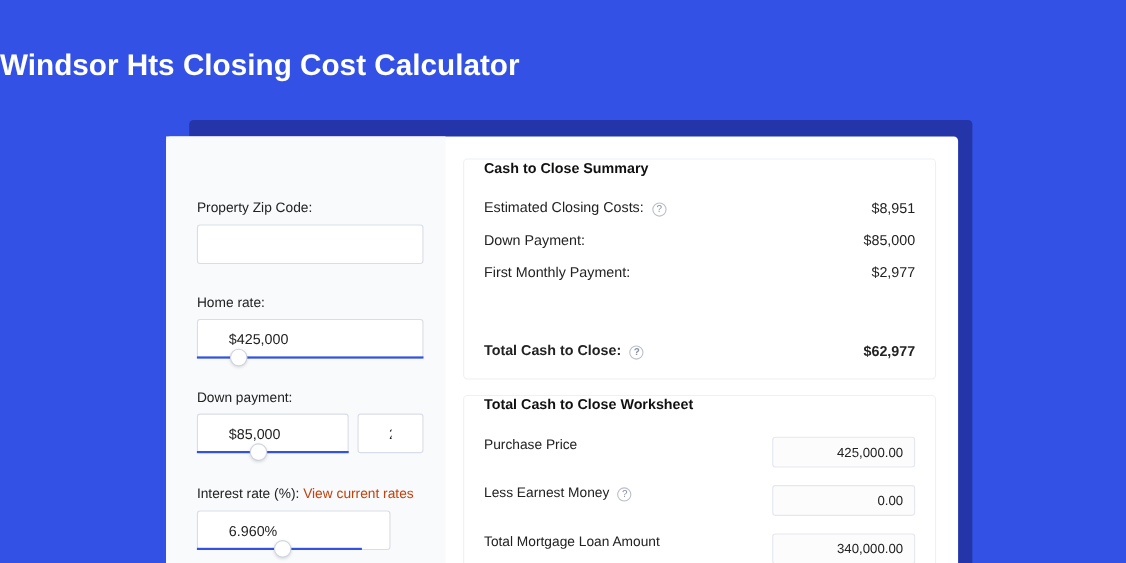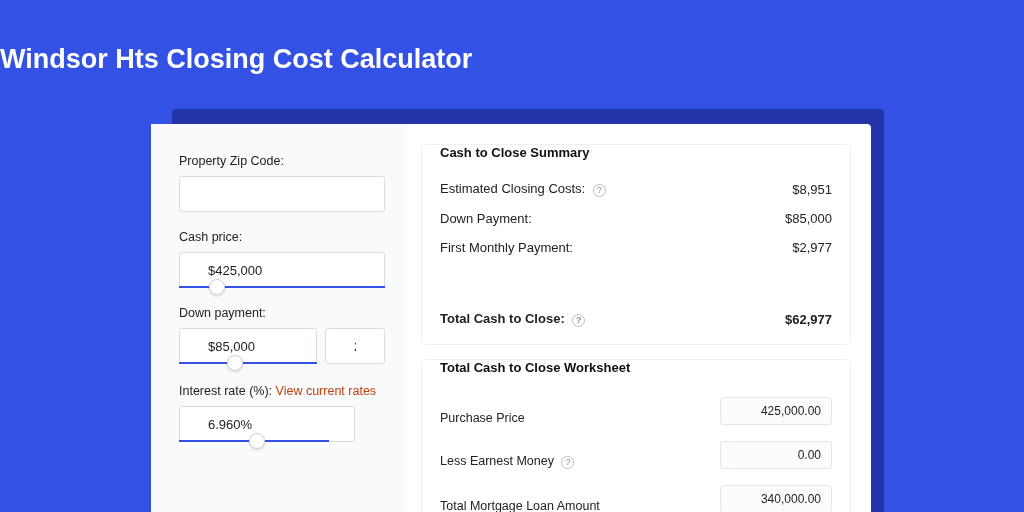--- a/index.html
+++ b/index.html
@@ -3,37 +3,37 @@
 <meta charset="utf-8">
 <style>
   * { box-sizing: border-box; margin: 0; padding: 0; }
   html, body { width: 1024px; height: 512px; overflow: hidden; font-family: -apple-system, "Segoe UI", Helvetica, Arial, sans-serif; }
   body { background: #3352e5; position: relative; }
   .page-title { color: #fff; text-align: left; font-weight: 700; font-size: 27px; padding-top: 44px; padding-bottom: 24px; }
   .shadow-card { position: absolute; left: 172px; top: 109px; width: 712px; height: 500px; background: #2335a8; border-radius: 4px; }
   .main-card { position: absolute; left: 151px; top: 124px; width: 720px; height: 600px; background: #fff; border-radius: 4px; display: flex; }
   .left-col { width: 254px; padding: 30px 20px 20px 28px; background: #f9fafc; }
   .right-col { flex: 1; padding: 20px 20px 20px 16px; }
-  .field { margin-bottom: 18px; }
+  .field { margin-bottom: 18px; margin-top: 28px; }
   .field-label { font-size: 12.5px; color: #222; margin-bottom: 8px; display: block; }
   .link-inline { color: #c2410c; text-decoration: none; font-size: 12.5px; }
   .txt-input { width: 100%; height: 36px; border: 1px solid #d9dde6; border-radius: 3px; padding: 0 28px; font-size: 13px; color: #222; background: #fff; }
   .slider-wrap { position: relative; margin-bottom: 2px; }
   .slider-track { height: 2px; background: #3352e5; width: 100%; margin-top: -2px; position: relative; }
   .slider-thumb { position: absolute; top: -7px; width: 16px; height: 16px; border-radius: 50%; background: #fff; border: 1px solid #cfd4e0; box-shadow: 0 1px 3px rgba(0,0,0,0.15); }
   .split-row { display: flex; gap: 8px; }
   .split-row .txt-input.wide { flex: 1; }
   .split-row .txt-input.narrow { width: 60px; }
   .panel { background: #fff; border: 1px solid #eef0f5; border-radius: 4px; padding: 0 18px 10px 18px; margin-bottom: 14px; }
   .panel-title { font-weight: 700; font-size: 13px; margin-bottom: 14px; color: #111; }
   .sum-row { display: flex; justify-content: space-between; align-items: center; font-size: 13px; color: #222; padding: 7px 0; }
   .sum-row.bold { font-weight: 700; margin-top: 42px; }
   .help-icon { display: inline-flex; align-items: center; justify-content: center; width: 13px; height: 13px; border: 1px solid #b9bfcc; border-radius: 50%; font-size: 9px; color: #8a90a0; margin-left: 4px; cursor: default; line-height: 1; }
-  .ws-row { display: flex; justify-content: space-between; align-items: flex-end; font-size: 12.5px; color: #222; padding: 8px 0; gap: 48px; }
-  .ws-val { width: 112px; height: 28px; border: 1px solid #e4e7ef; border-radius: 3px; background: #fcfcfd; font-size: 12px; color: #222; padding: 0 10px; text-align: right; }
+  .ws-row { display: flex; justify-content: space-between; align-items: flex-start; font-size: 12.5px; color: #222; padding: 8px 0; gap: 48px; }
+  .ws-val { width: 130px; height: 28px; border: 1px solid #e4e7ef; border-radius: 3px; background: #fcfcfd; font-size: 12px; color: #222; padding: 0 10px; text-align: right; }
   
   .sl-hp .slider-thumb { left: 30px; }
   .sl-dp .slider-thumb { left: 48px; }
   .sl-ir .slider-thumb { left: 70px; }
   .sl-dp .slider-track { width: 138px; }
   .sl-ir .slider-track { width: 150px; }
 </style>
 </head>
 <body>
 
@@ -43,21 +43,21 @@
 <div class="main-card">
 
   <div class="left-col">
 
     <div class="field">
       <label class="field-label">Property Zip Code:</label>
       <input class="txt-input" value="" style="">
     </div>
 
     <div class="field">
-      <label class="field-label">Cash price:</label>
+      <label class="field-label">Home rate:</label>
       <div class="slider-wrap sl-hp">
         <input class="txt-input" value="$425,000" style="">
         <div class="slider-track">
             <div class="slider-thumb"></div>
           </div>
       </div>
     </div>
 
     <div class="field">
       <label class="field-label">Down payment:</label>

